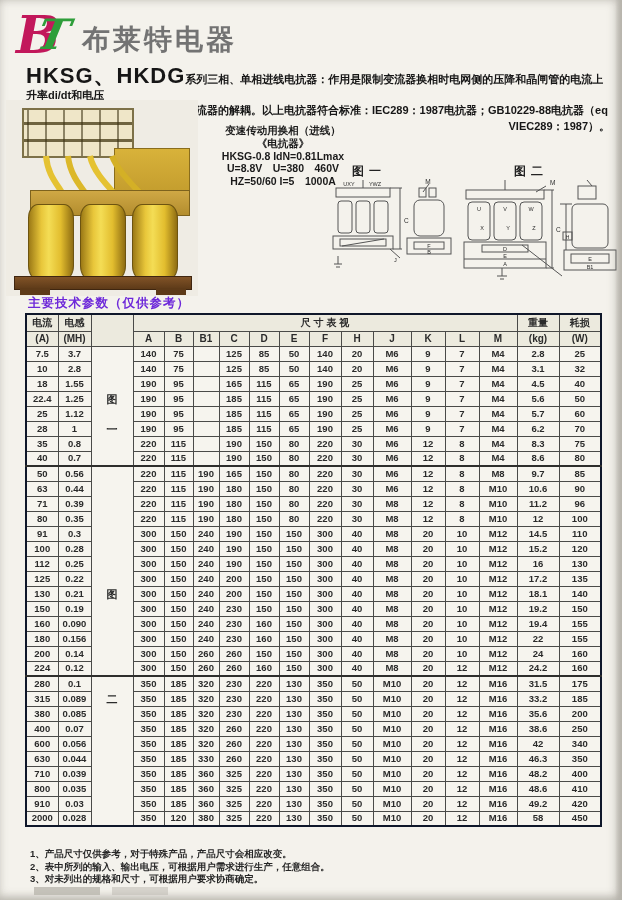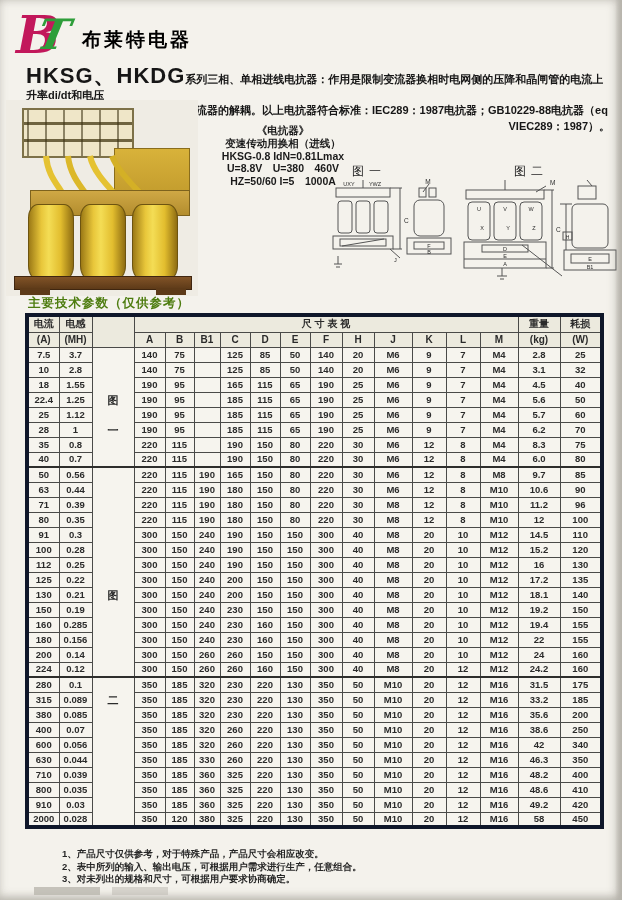--- a/index.html
+++ b/index.html
@@ -8,21 +8,21 @@
   .page { position:absolute; left:0; top:0; width:622px; height:900px; background:#f4f2ec;
           box-shadow:inset -6px 0 10px rgba(120,115,105,.35), inset 0 -4px 8px rgba(120,115,105,.3); overflow:hidden; }
 
   
   .logo { position:absolute; left:16px; top:8px; height:56px; display:flex; align-items:center; }
   .logo-mark { position:relative; width:56px; height:56px; }
   .logo-mark .b-red { position:absolute; left:0; top:-4px; font-family:"DejaVu Serif",serif; font-style:italic;
                       font-size:52px; font-weight:bold; color:#c2185b; }
   .logo-mark .b-green { position:absolute; left:22px; top:2px; font-family:"DejaVu Serif",serif; font-style:italic;
                         font-size:42px; font-weight:bold; color:#2e9e3a; transform:skewX(-12deg); }
-  .logo-name { font-size:19px; font-weight:bold; color:#000000; letter-spacing:3px; margin-left:10px; padding-top:8px; }
+  .logo-name { font-size:28px; font-weight:bold; color:#737373; letter-spacing:3px; margin-left:10px; padding-top:8px; }
 
   
   .intro { position:absolute; left:26px; top:68px; width:584px; color:#161616; font-size:11px; font-weight:bold; line-height:15.5px; }
   .intro .big { font-size:22px; letter-spacing:1px; }
   .intro .l3 { padding-left:188px;text-align:right; }
 
   
   .photo { position:absolute; left:6px; top:100px; width:192px; height:196px; background:#efece4; overflow:hidden; }
   .tblock { position:absolute; left:16px; top:8px; width:112px; height:50px; background:#9a8d5d; border:2px solid #7d7148;
             background-image:
@@ -36,41 +36,41 @@
   .pbase { position:absolute; left:8px; top:176px; width:178px; height:14px; background:linear-gradient(180deg,#815327,#5d3a18); border:1px solid #3f2610; }
   .foot { position:absolute; top:188px; width:30px; height:7px; background:#5d3a18; }
   .foot.f1{ left:14px; } .foot.f2{ left:150px; }
   .wires { position:absolute; left:0; top:0; }
 
   
   .spec { position:absolute; left:190px; top:124px; width:186px; text-align:center; color:#1a1a1a;
           font-size:10.5px; font-weight:bold; line-height:12.8px; }
 
   
-  .figtitle { position:absolute; top:163px; font-size:12px; font-weight:normal; color:#222; letter-spacing:5px; }
+  .figtitle { position:absolute; top:163px; font-size:12px; font-weight:bold; color:#222; letter-spacing:5px; }
   .figtitle.f1 { left:352px; } .figtitle.f2 { left:514px; }
   .diagrams { position:absolute; left:330px; top:176px; }
   .diagrams text { font-family:"Liberation Sans",sans-serif; fill:#2c2c2c; }
 
   
-  .sec-title { position:absolute; left:28px; top:295px; font-size:12.5px; font-weight:bold; color:#4d7c0f; letter-spacing:1px; }
+  .sec-title { position:absolute; left:28px; top:295px; font-size:12.5px; font-weight:bold; color:#6d28d9; letter-spacing:1px; }
 
   
   .tblwrap { position:absolute; left:25px; top:313px; }
   table { border-collapse:collapse; table-layout:fixed; width:575px; background:#f6f4ee; }
   th,td { border:1px solid #4a4a48; font-size:9.5px; font-weight:600; color:#2b2b2b; text-align:center; padding:0; height:15px; line-height:12px; }
   thead th { background:#eceade; font-size:10px; }
   thead tr.h1 th { height:17px; }
   thead tr.h2 th { height:15px; }
-  table { border:4px solid #0f172a; }
+  table { border:2px solid #0f172a; }
   td.figcol { border-top:none; border-bottom:none; font-size:11px; }
   tr.thick td { border-bottom:2px solid #2e2e2c; }
 
   
-  .notes { position:absolute; left:30px; top:848px; font-size:9.5px; font-weight:bold; color:#262626; line-height:12.5px;margin-left:32px; }
+  .notes { position:absolute; left:30px; top:848px; font-size:9.5px; font-weight:bold; color:#262626; line-height:12.5px; }
 
   
   .smudge { position:absolute; background:#b9b6ae; opacity:.8; }
   .sm1 { left:34px; top:887px; width:66px; height:8px; }
   .sm2 { left:112px; top:887px; width:56px; height:8px; opacity:.5; }
   .edge { position:absolute; right:0; top:0; width:7px; height:900px; background:linear-gradient(90deg,rgba(0,0,0,0),#b7b4ac); }
 </style>
 </head>
 <body>
 
@@ -102,22 +102,22 @@
     <div class="yoke"></div>
     <div class="coil c1"></div>
     <div class="coil c2"></div>
     <div class="coil c3"></div>
     <div class="pbase"></div>
     <div class="foot f1"></div>
     <div class="foot f2"></div>
   </div>
 
   <div class="spec">
+    <div>变速传动用换相（进线）</div>
     <div>《电抗器》</div>
-    <div>变速传动用换相（进线）</div>
     <div>HKSG-0.8  IdN=0.81Lmax</div>
     <div>U=8.8V　U=380　460V</div>
     <div>HZ=50/60 I=5　1000A</div>
   </div>
 
   <div class="figtitle f1">图一</div>
   <div class="figtitle f2">图二</div>
 
   <svg class="diagrams" width="290" height="126" viewBox="0 0 290 126">
     <g stroke="#555" stroke-width="1" fill="none">
@@ -384,21 +384,21 @@
             <td></td>
             <td>190</td>
             <td>150</td>
             <td>80</td>
             <td>220</td>
             <td>30</td>
             <td>M6</td>
             <td>12</td>
             <td>8</td>
             <td>M4</td>
-            <td>6.0</td>
+            <td>8.6</td>
             <td>80</td>
           </tr>
           <tr>
             <td>50</td>
             <td>0.56</td>
             <td class="figcol"></td>
             <td>220</td>
             <td>115</td>
             <td>190</td>
             <td>165</td>
@@ -579,21 +579,21 @@
             <td>40</td>
             <td>M8</td>
             <td>20</td>
             <td>10</td>
             <td>M12</td>
             <td>19.2</td>
             <td>150</td>
           </tr>
           <tr>
             <td>160</td>
-            <td>0.285</td>
+            <td>0.090</td>
             <td class="figcol"></td>
             <td>300</td>
             <td>150</td>
             <td>240</td>
             <td>230</td>
             <td>160</td>
             <td>150</td>
             <td>300</td>
             <td>40</td>
             <td>M8</td>

